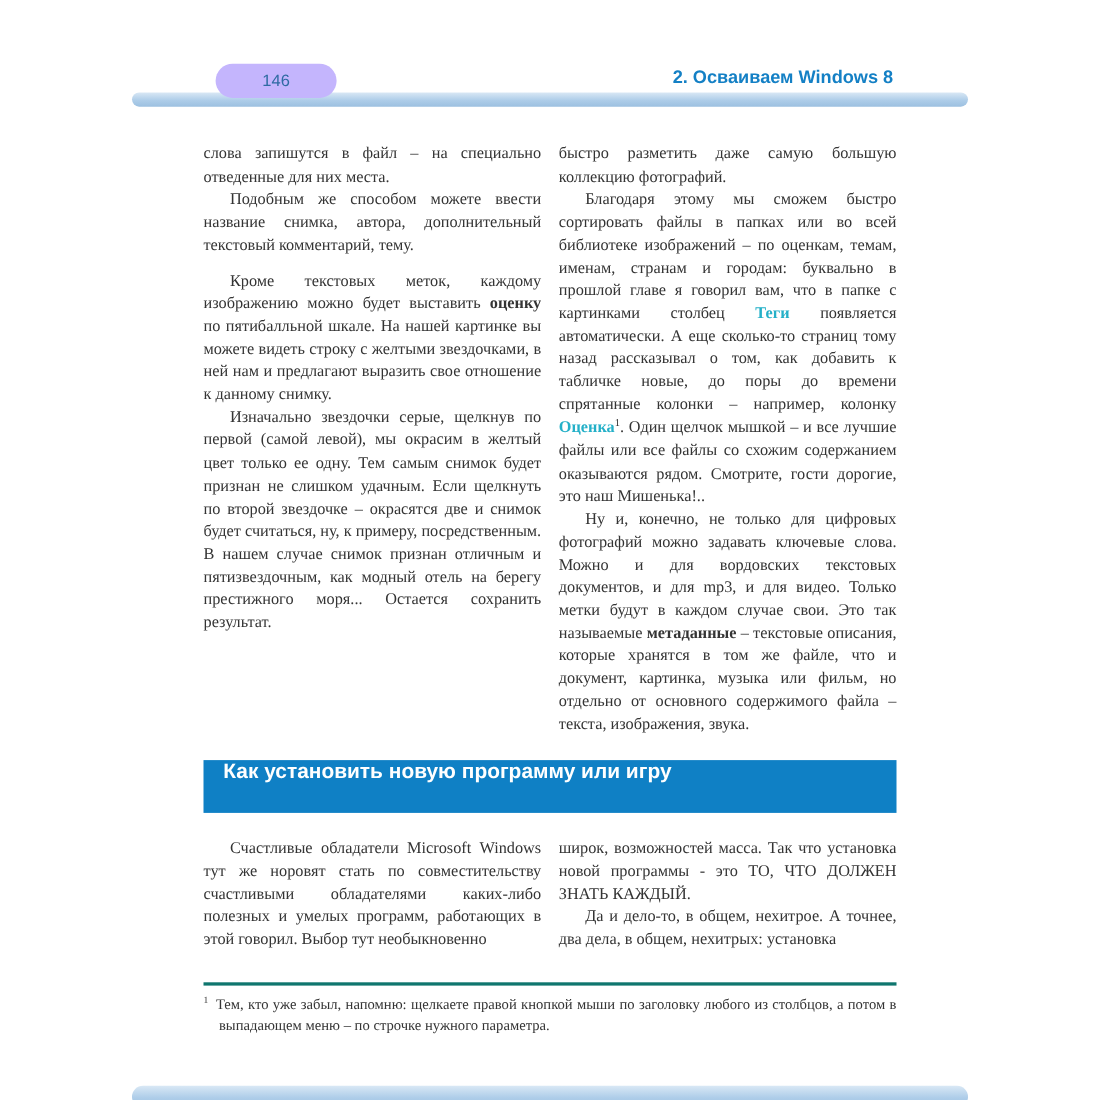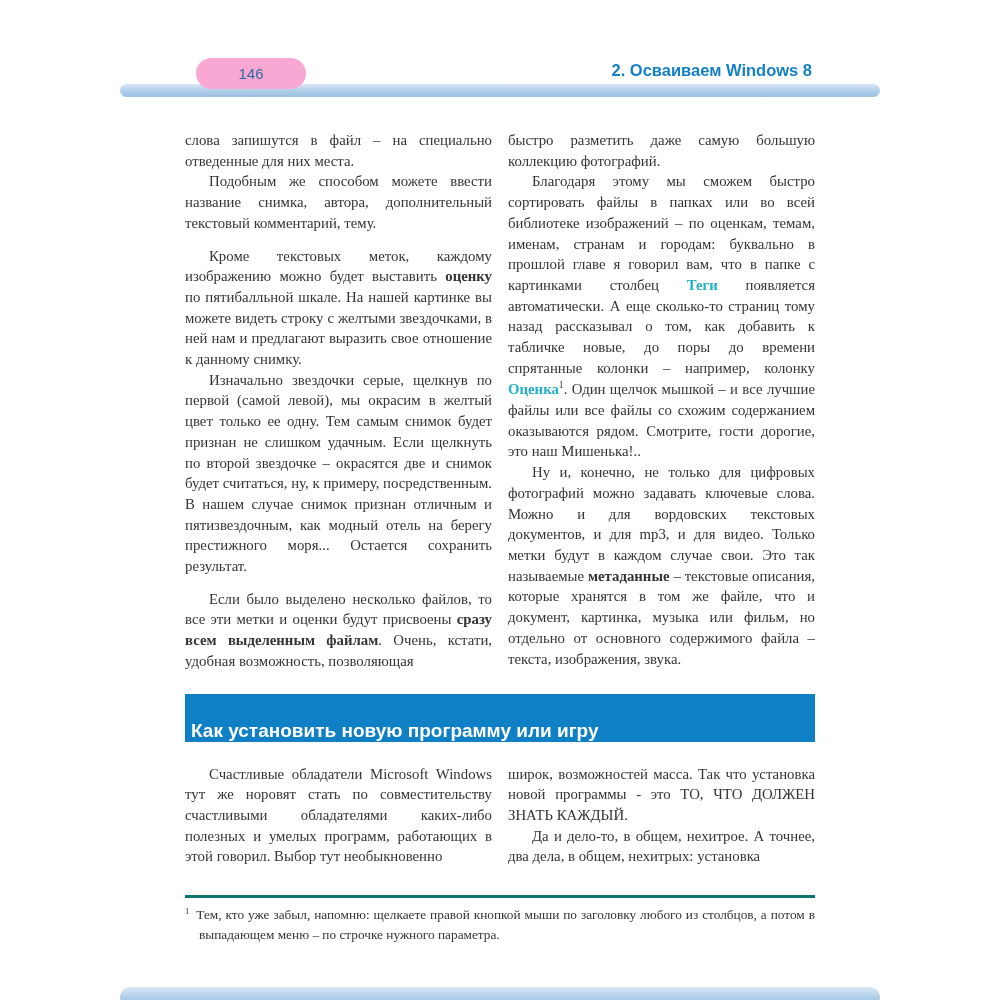--- a/index.html
+++ b/index.html
@@ -12,21 +12,21 @@
   .page { position:relative; width:1000px; height:1000px; overflow:hidden; background:#fff; }
 
   
   .header-strip {
     position:absolute; left:120px; right:120px; top:84px; height:13px;
     border-radius:7px;
     background:linear-gradient(to bottom,#d9e8f5 0%,#aecde9 55%,#9cc0e0 100%);
   }
   .page-pill {
     position:absolute; left:196px; top:58px; width:110px; height:31px;
-    border-radius:16px; background:#f9a8d4;
+    border-radius:16px; background:#c4b5fd;
     display:flex; align-items:center; justify-content:center;
     color:#2f6ba3; font-size:15px; font-family:"Liberation Sans", sans-serif;
   }
   .chapter-title {
     position:absolute; right:188px; top:61px;
     color:#1480c5; font-weight:bold; font-size:16.5px;
     font-family:"Liberation Sans", sans-serif;
     margin-left:48px;
   }
 
@@ -37,21 +37,21 @@
   .para { margin:0; }
   .para.indent { text-indent:24px; }
   .para.space-before { margin-top:12px; }
   .bold { font-weight:bold; }
   sup { font-size:0.65em; }
 
   
   .banner {
     margin-top:22px; margin-bottom:22px;
     background:#0f80c5; height:48px;
-    display:flex; align-items:flex-end; padding-left:6px;
+    display:flex; align-items:flex-start; padding-left:18px;
   }
   .banner-title {
     color:#ffffff; font-weight:bold; font-size:19px;
     font-family:"Liberation Sans", sans-serif;
   }
 
   
   .footnote {
     margin-top:28px;
     border-top:3px solid #0f766e;
@@ -83,21 +83,20 @@
   <div class="chapter-title">2. Осваиваем Windows 8</div>
 
   <div class="content">
 
     <div class="cols">
       <div class="col">
           <p class="para"><span>слова запишутся в файл – на специально отведенные для них места.</span></p>
           <p class="para indent"><span>Подобным же способом можете ввести название снимка, автора, дополнительный текстовый комментарий, тему.</span></p>
           <p class="para indent space-before"><span>Кроме текстовых меток, каждому изображению можно будет выставить </span><span class="bold">оценку</span><span> по пятибалльной шкале. На нашей картинке вы можете видеть строку с желтыми звездочками, в ней нам и предлагают выразить свое отношение к данному снимку.</span></p>
           <p class="para indent"><span>Изначально звездочки серые, щелкнув по первой (самой левой), мы окрасим в желтый цвет только ее одну. Тем самым снимок будет признан не слишком удачным. Если щелкнуть по второй звездочке – окрасятся две и снимок будет считаться, ну, к примеру, посредственным. В нашем случае снимок признан отличным и пятизвездочным, как модный отель на берегу престижного моря... Остается сохранить результат.</span></p>
-          <p class="para indent space-before"><span>Если было выделено несколько файлов, то все эти метки и оценки будут присвоены </span><span class="bold">сразу всем выделенным файлам</span><span>. Очень, кстати, удобная возможность, позволяющая</span></p>
         </div>
       <div class="col">
           <p class="para"><span>быстро разметить даже самую большую коллекцию фотографий.</span></p>
           <p class="para indent"><span>Благодаря этому мы сможем быстро сортировать файлы в папках или во всей библиотеке изображений – по оценкам, темам, именам, странам и городам: буквально в прошлой главе я говорил вам, что в папке с картинками столбец </span><span class="bold" style="color: rgb(36, 176, 200);">Теги</span><span> появляется автоматически. А еще сколько-то страниц тому назад рассказывал о том, как добавить к табличке новые, до поры до времени спрятанные колонки – например, колонку </span><span class="bold" style="color: rgb(36, 176, 200);">Оценка</span><sup>1</sup><span>. Один щелчок мышкой – и все лучшие файлы или все файлы со схожим содержанием оказываются рядом. Смотрите, гости дорогие, это наш Мишенька!..</span></p>
           <p class="para indent"><span>Ну и, конечно, не только для цифровых фотографий можно задавать ключевые слова. Можно и для вордовских текстовых документов, и для mp3, и для видео. Только метки будут в каждом случае свои. Это так называемые </span><span class="bold">метаданные</span><span> – текстовые описания, которые хранятся в том же файле, что и документ, картинка, музыка или фильм, но отдельно от основного содержимого файла – текста, изображения, звука.</span></p>
         </div>
     </div>
 
     <div class="banner">
       <span class="banner-title">Как установить новую программу или игру</span>

